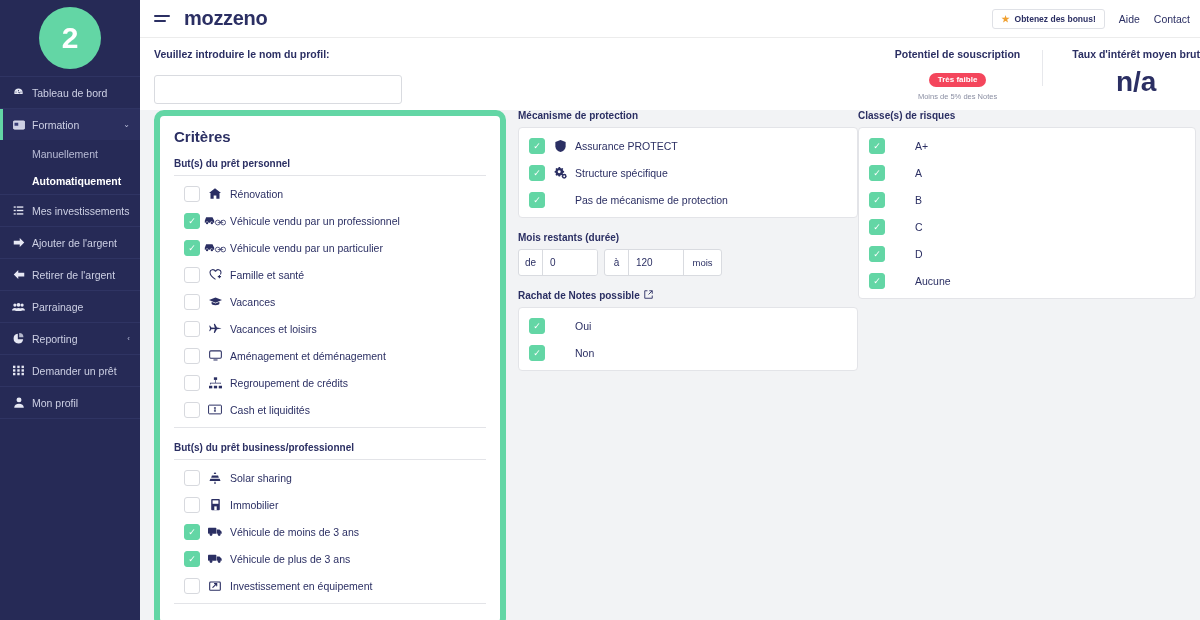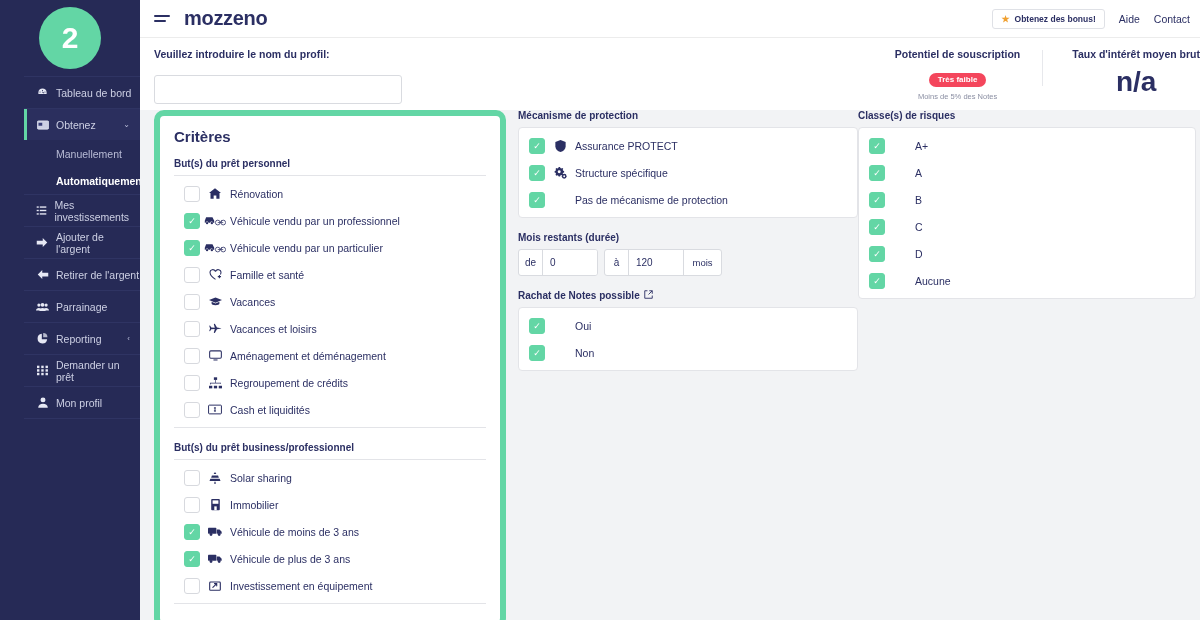--- a/index.html
+++ b/index.html
@@ -19,21 +19,21 @@
   }
   .logo-block {
     height: 76px; display: flex; align-items: center; justify-content: center;
   }
   .logo-circle {
     width: 62px; height: 62px; border-radius: 50%;
     background: #63d6a5; color: #ffffff;
     display: flex; align-items: center; justify-content: center;
     font-size: 30px; font-weight: 700;
   }
-  .nav { display: flex; flex-direction: column; padding-left: 24px; }
+  .nav { display: flex; flex-direction: column; }
   .nav-item {
     display: flex; align-items: center; gap: 7px;
     height: 32px; padding: 0 0 0 12px;
     font-size: 10.5px; color: #cdd0e4;
     border-top: 1px solid #2f3463;
     position: relative;
   }
   .nav-item .ico { width: 13px; display:flex; align-items:center; justify-content:center; color:#e6e8f4; font-size:11px; }
   .nav-item.active-parent { background: #2b2f5e; }
   .nav-item.active-parent::before {
@@ -154,21 +154,21 @@
         <span>Tableau de bord</span>
       </div>
 
       <div class="nav-item active-parent">
         <span class="ico">
           <svg width="12" height="10" viewBox="0 0 16 12" fill="none">
               <rect x="0.5" y="0.5" width="15" height="11" rx="1.5" fill="#cdd0e4" stroke="#e6e8f4"></rect>
               <rect x="2" y="3" width="5" height="4" fill="#3a3f78"></rect>
             </svg>
         </span>
-        <span>Obtenez</span>
+        <span>Formation</span>
         <span class="nav-chevron">⌄</span>
       </div>
 
       <div class="sub-item">
         <span>Manuellement</span>
       </div>
       <div class="sub-item sel">
         <span>Automatiquement</span>
       </div>
 

